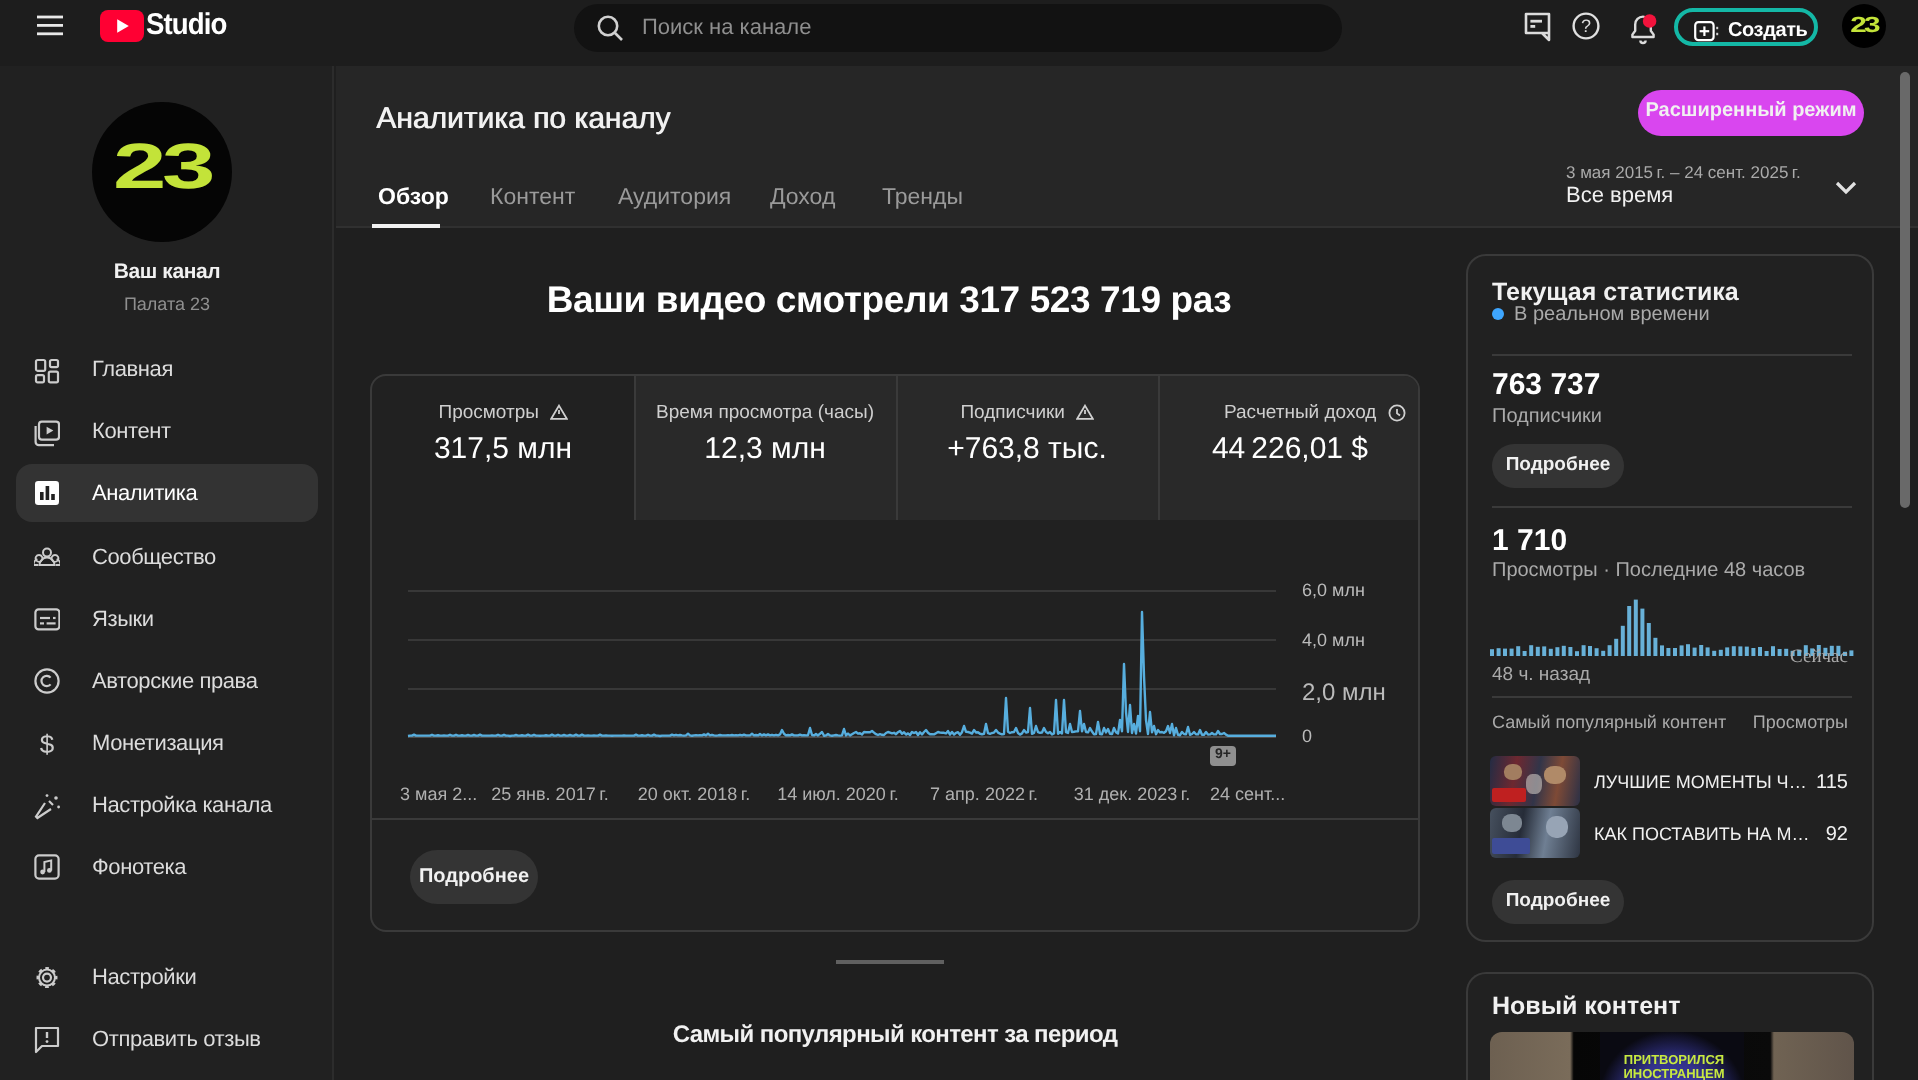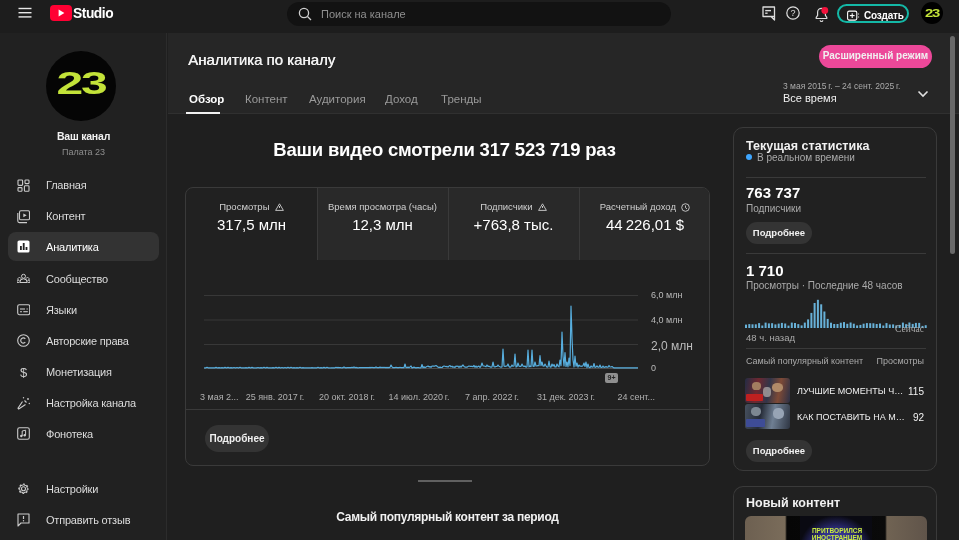--- a/index.html
+++ b/index.html
@@ -157,21 +157,21 @@
   <div class="abs" style="left:168px;top:33px;width:791px;height:81px;background:#262626;border-bottom:1px solid #303030;">
     <div class="abs" style="left:20px;top:18px;font-size:15px;color:#f1f1f1;text-shadow:0.4px 0 0 #f1f1f1;">Аналитика по каналу</div>
 
     <div class="abs" style="left:21px;top:60px;font-size:11.5px;font-weight:bold;color:#fff;">Обзор</div>
     <div class="abs" style="left:18px;top:79px;width:34px;height:2px;background:#f1f1f1;"></div>
     <div class="abs" style="left:77px;top:60px;font-size:11.5px;color:#9a9a9a;">Контент</div>
     <div class="abs" style="left:141px;top:60px;font-size:11.5px;color:#9a9a9a;">Аудитория</div>
     <div class="abs" style="left:217px;top:60px;font-size:11.5px;color:#9a9a9a;">Доход</div>
     <div class="abs" style="left:273px;top:60px;font-size:11.5px;color:#9a9a9a;">Тренды</div>
 
-    <div class="abs" style="left:651px;top:12px;width:113px;height:23px;background:#ec4899;border-radius:12px;text-align:center;">
+    <div class="abs" style="left:651px;top:12px;width:113px;height:23px;background:#d946ef;border-radius:12px;text-align:center;">
       <div style="margin-top:5px;font-size:10px;font-weight:bold;color:#f1f1f1;white-space:nowrap;">Расширенный режим</div>
     </div>
 
     <div class="abs" style="left:615px;top:48px;font-size:8.5px;color:#aaa;white-space:nowrap;">3 мая 2015 г. – 24 сент. 2025 г.</div>
     <div class="abs" style="left:615px;top:59px;font-size:11px;color:#f1f1f1;">Все время</div>
     <svg class="abs" style="left:749px;top:57px;" width="12" height="8" viewBox="0 0 12 8">
       <path d="M1.5 1.5 L6 6 L10.5 1.5" fill="none" stroke="#e0e0e0" stroke-width="1.6"></path>
     </svg>
   </div>
 
@@ -192,21 +192,21 @@
           <line x1="4.5" y1="3" x2="4.5" y2="5" stroke="#cfcfcf" stroke-width="0.9"></line>
         </svg></div>
     <div class="abs" style="left:0;top:28px;width:131px;text-align:center;font-size:15px;color:#fff;">317,5 млн</div>
     <div class="abs" style="left:131px;top:13px;width:131px;text-align:center;font-size:9.5px;color:#cfcfcf;">Время просмотра (часы)</div>
     <div class="abs" style="left:131px;top:28px;width:131px;text-align:center;font-size:15px;color:#fff;">12,3 млн</div>
     <div class="abs" style="left:262px;top:13px;width:131px;text-align:center;font-size:9.5px;color:#cfcfcf;">Подписчики &nbsp;<svg width="9" height="8" viewBox="0 0 9 8" style="display:inline;vertical-align:-1px;">
           <path d="M4.5 0.8 L8.4 7.4 H0.6 Z" fill="none" stroke="#cfcfcf" stroke-width="0.9"></path>
           <line x1="4.5" y1="3" x2="4.5" y2="5" stroke="#cfcfcf" stroke-width="0.9"></line>
         </svg></div>
     <div class="abs" style="left:262px;top:28px;width:131px;text-align:center;font-size:15px;color:#fff;">+763,8 тыс.</div>
-    <div class="abs" style="left:393px;top:13px;width:132px;text-align:center;font-size:9.5px;color:#cfcfcf;">Расчетный доход &nbsp;<svg width="9" height="9" viewBox="0 0 9 9" style="display:inline;vertical-align:-1.5px;">
+    <div class="abs" style="left:393px;top:13px;width:132px;font-size:9.5px;color:#cfcfcf;padding-left:33px;">Расчетный доход &nbsp;<svg width="9" height="9" viewBox="0 0 9 9" style="display:inline;vertical-align:-1.5px;">
           <circle cx="4.5" cy="4.5" r="3.8" fill="none" stroke="#cfcfcf" stroke-width="0.9"></circle>
           <path d="M4.5 2.5 V4.7 L6 5.8" fill="none" stroke="#cfcfcf" stroke-width="0.9"></path>
         </svg></div>
     <div class="abs" style="left:393px;top:28px;width:132px;text-align:center;font-size:15px;color:#fff;">44 226,01&nbsp;$</div>
 
     <div id="chart" class="abs" style="left:0;top:0;width:525px;height:279px;">
         <svg width="525" height="279" viewBox="0 0 525 279">
           <line x1="18" y1="107.5" x2="452" y2="107.5" stroke="#383838" stroke-width="1"></line>
           <line x1="18" y1="132" x2="452" y2="132" stroke="#383838" stroke-width="1"></line>
           <line x1="18" y1="156.5" x2="452" y2="156.5" stroke="#383838" stroke-width="1"></line>
@@ -221,21 +221,21 @@
     <div class="abs" style="left:465px;top:175px;font-size:9px;color:#bbb;">0</div>
 
     <div class="abs" style="left:419px;top:185px;width:13px;height:10px;background:#8f8f8f;border-radius:2px;text-align:center;font-size:7px;font-weight:bold;color:#252525;line-height:10px;">9+</div>
 
     <div class="abs" style="left:14px;top:204px;width:38px;text-align:left;font-size:9px;color:#b0b0b0;white-space:nowrap;overflow:hidden;">3 мая 2...</div>
     <div class="abs" style="left:53px;top:204px;width:72px;text-align:center;font-size:9px;color:#b0b0b0;">25 янв. 2017 г.</div>
     <div class="abs" style="left:125px;top:204px;width:72px;text-align:center;font-size:9px;color:#b0b0b0;">20 окт. 2018 г.</div>
     <div class="abs" style="left:197px;top:204px;width:72px;text-align:center;font-size:9px;color:#b0b0b0;">14 июл. 2020 г.</div>
     <div class="abs" style="left:270px;top:204px;width:72px;text-align:center;font-size:9px;color:#b0b0b0;">7 апр. 2022 г.</div>
     <div class="abs" style="left:344px;top:204px;width:72px;text-align:center;font-size:9px;color:#b0b0b0;">31 дек. 2023 г.</div>
-    <div class="abs" style="left:419px;top:204px;width:50px;text-align:right;font-size:9px;color:#b0b0b0;">24 сент...</div>
+    <div class="abs" style="left:419px;top:204px;width:50px;text-align:left;font-size:9px;color:#b0b0b0;">24 сент...</div>
 
     <div class="abs" style="left:0;top:221px;width:525px;height:1px;background:#3a3a3a;"></div>
 
     <div class="abs" style="left:19px;top:237px;width:64px;height:27px;background:#343434;border-radius:14px;text-align:center;font-size:10px;font-weight:bold;color:#f1f1f1;line-height:27px;">Подробнее</div>
   </div>
 
   <div class="abs" style="left:733px;top:127px;width:204px;height:344px;background:#212121;border:1px solid #3a3a3a;border-radius:10px;">
     <div class="abs" style="left:12px;top:11px;font-size:12.5px;font-weight:bold;color:#f1f1f1;">Текущая статистика</div>
     <div class="abs" style="left:12px;top:26px;width:6px;height:6px;border-radius:50%;background:#3ea6ff;"></div>
     <div class="abs" style="left:23px;top:24px;font-size:10px;color:#aaa;">В реальном времени</div>

